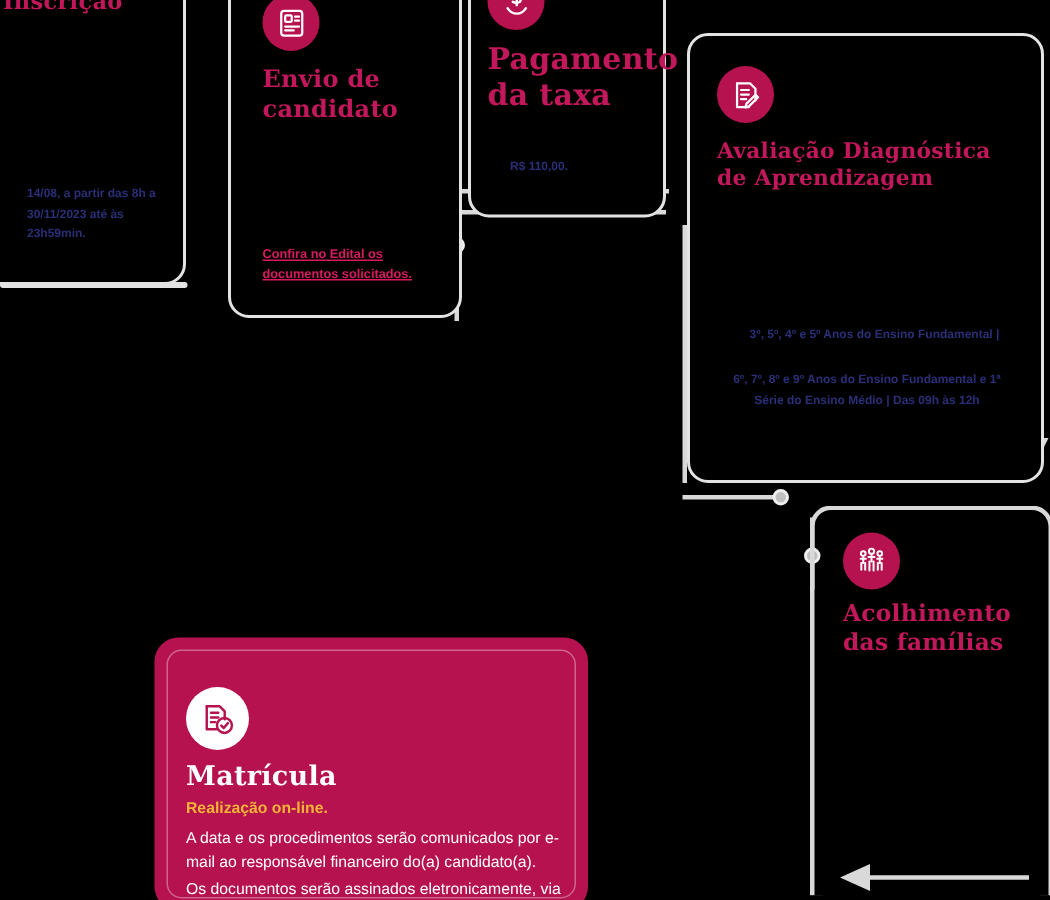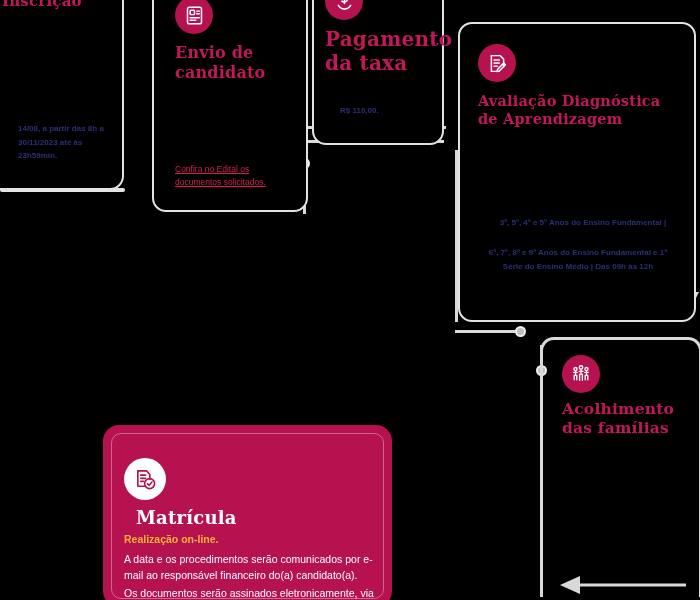--- a/index.html
+++ b/index.html
@@ -44,34 +44,34 @@
   .badge svg{display:block;}
 
   .c-title{
     position:absolute;
     color:#c2185b;
     font-family:"DejaVu Serif", serif;
     font-weight:700;
     line-height:1.22;
     letter-spacing:.2px;
   }
-  .c-title.white{color:#ffffff;margin-left:12px;}
+  .c-title.white{color:#ffffff;}
 
   .c-note{
     position:absolute;
     color:#2b2f77;
     font-size:8px;
     font-weight:700;
     line-height:1.7;
   }
   .c-link{
     position:absolute;
     color:#d81b60;
     font-size:8.5px;
-    font-weight:400;
+    font-weight:700;
     line-height:1.55;
     text-decoration:underline;
   }
   .sub-y{color:#f5b335;font-size:10.5px;font-weight:700;}
   .body-w{color:#ffffff;font-size:10.5px;line-height:1.55;}
 
   .arrow{position:absolute;}
 </style>
 </head>
 <body>

